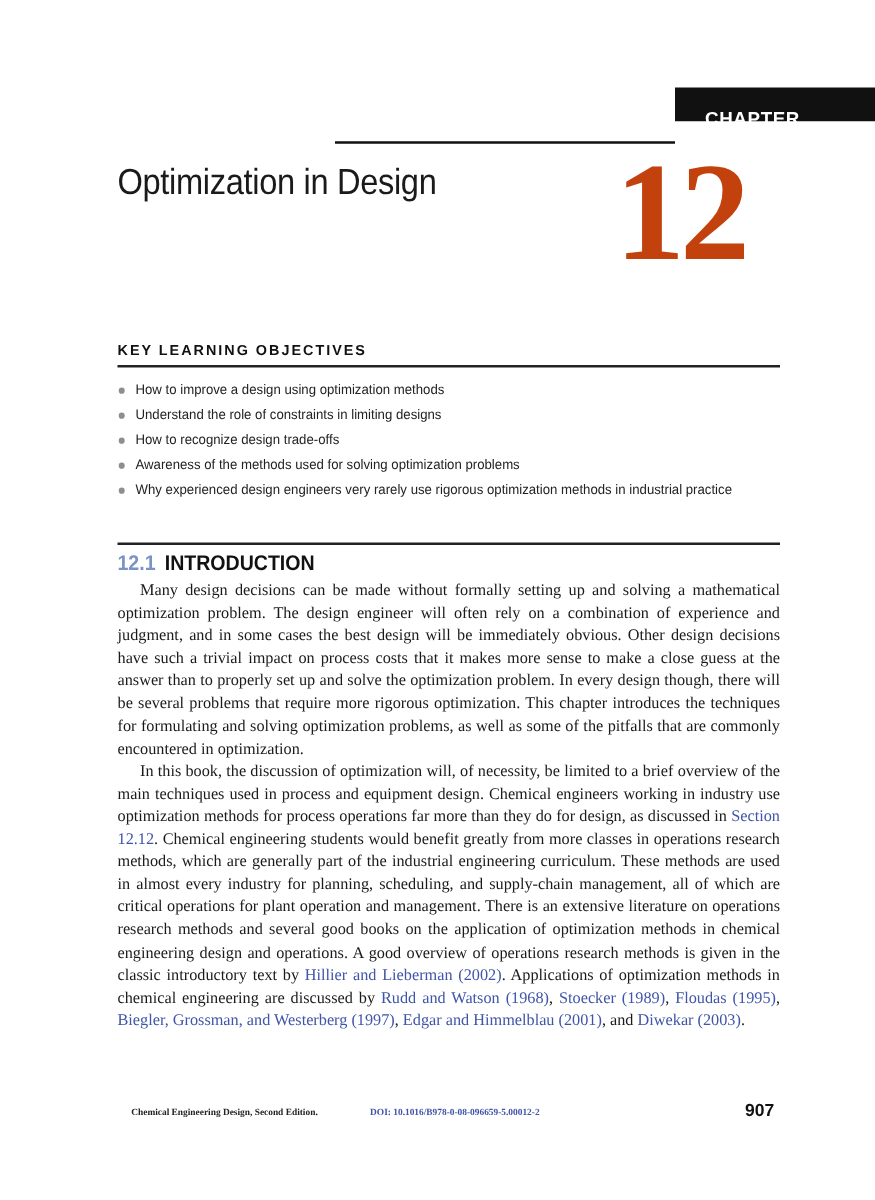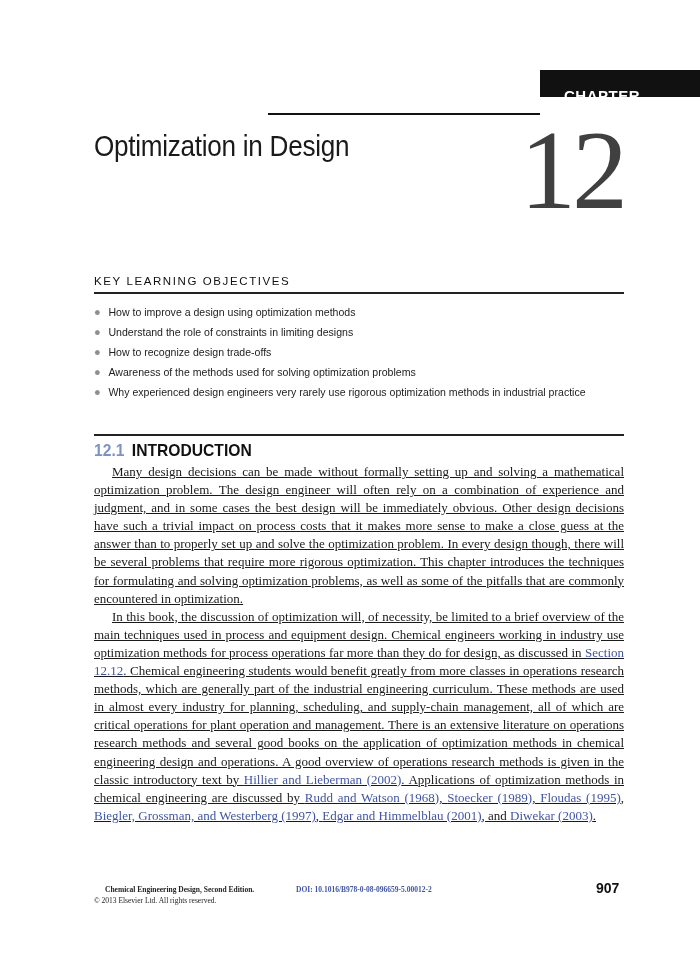--- a/index.html
+++ b/index.html
@@ -45,34 +45,35 @@
       font-family: "Liberation Sans", sans-serif;
       font-size: 29px;
       font-weight: normal;
       color: #1a1a1a;
       transform: scaleX(0.9);
       transform-origin: left top;
       letter-spacing: -0.3px;
     }
     .chapter-number {
       position: absolute;
-      left: 520px;
+      left: 492px;
       top: 114px;
       font-family: "Liberation Serif", serif;
       font-size: 112px;
       line-height: 112px;
-      color: #404040;
+      color: #c2410c;
       letter-spacing: -4px;
+      font-weight: bold;
     }
     .klo-heading {
       position: absolute;
       left: 94px;
       top: 275px;
       font-family: "Liberation Sans", sans-serif;
-      font-weight: normal;
+      font-weight: bold;
       font-size: 11.5px;
       letter-spacing: 1.6px;
       color: #111;
     }
     .klo-rule {
       position: absolute;
       left: 94px;
       top: 292px;
       width: 530px;
       height: 1.5px;
@@ -143,21 +144,20 @@
       font-size: 13px;
       line-height: 18.1px;
       color: #1a1a1a;
       text-align: justify;
     }
     .body-text p {
       margin: 0;
     }
     .body-text p.indent {
       text-indent: 18px;
-      text-decoration: underline;
     }
     .body-text a {
       color: #3f55a8;
       text-decoration: none;
     }
     .footer-left {
       position: absolute;
       left: 94px;
       top: 884px;
       font-family: "Liberation Serif", serif;
@@ -225,15 +225,14 @@
   <span class="num">12.1</span><span class="label">INTRODUCTION</span>
 </div>
 
 <div class="body-text">
   <p class="indent">Many design decisions can be made without formally setting up and solving a mathematical optimization problem. The design engineer will often rely on a combination of experience and judgment, and in some cases the best design will be immediately obvious. Other design decisions have such a trivial impact on process costs that it makes more sense to make a close guess at the answer than to properly set up and solve the optimization problem. In every design though, there will be several problems that require more rigorous optimization. This chapter introduces the techniques for formulating and solving optimization problems, as well as some of the pitfalls that are commonly encountered in optimization.</p>
   <p class="indent"><span>In this book, the discussion of optimization will, of necessity, be limited to a brief overview of the main techniques used in process and equipment design. Chemical engineers working in industry use optimization methods for process operations far more than they do for design, as discussed in </span><a>Section 12.12</a><span>. Chemical engineering students would benefit greatly from more classes in operations research methods, which are generally part of the industrial engineering curriculum. These methods are used in almost every industry for planning, scheduling, and supply-chain management, all of which are critical operations for plant operation and management. There is an extensive literature on operations research methods and several good books on the application of optimization methods in chemical engineering design and operations. A good overview of operations research methods is given in the classic introductory text by </span><a>Hillier and Lieberman (2002)</a><span>. Applications of optimization methods in chemical engineering are discussed by </span><a>Rudd and Watson (1968)</a><span>, </span><a>Stoecker (1989)</a><span>, </span><a>Floudas (1995)</a><span>, </span><a>Biegler, Grossman, and Westerberg (1997)</a><span>, </span><a>Edgar and Himmelblau (2001)</a><span>, and </span><a>Diwekar (2003)</a><span>.</span></p>
 </div>
 
 <div class="footer-left">
   <div><span class="book">Chemical Engineering Design, Second Edition.</span> <a>DOI: 10.1016/B978-0-08-096659-5.00012-2</a></div>
-  <div>© 2013 Elsevier Ltd. All rights reserved.</div>
 </div>
 <div class="page-number">907</div>
 
 </body></html>

